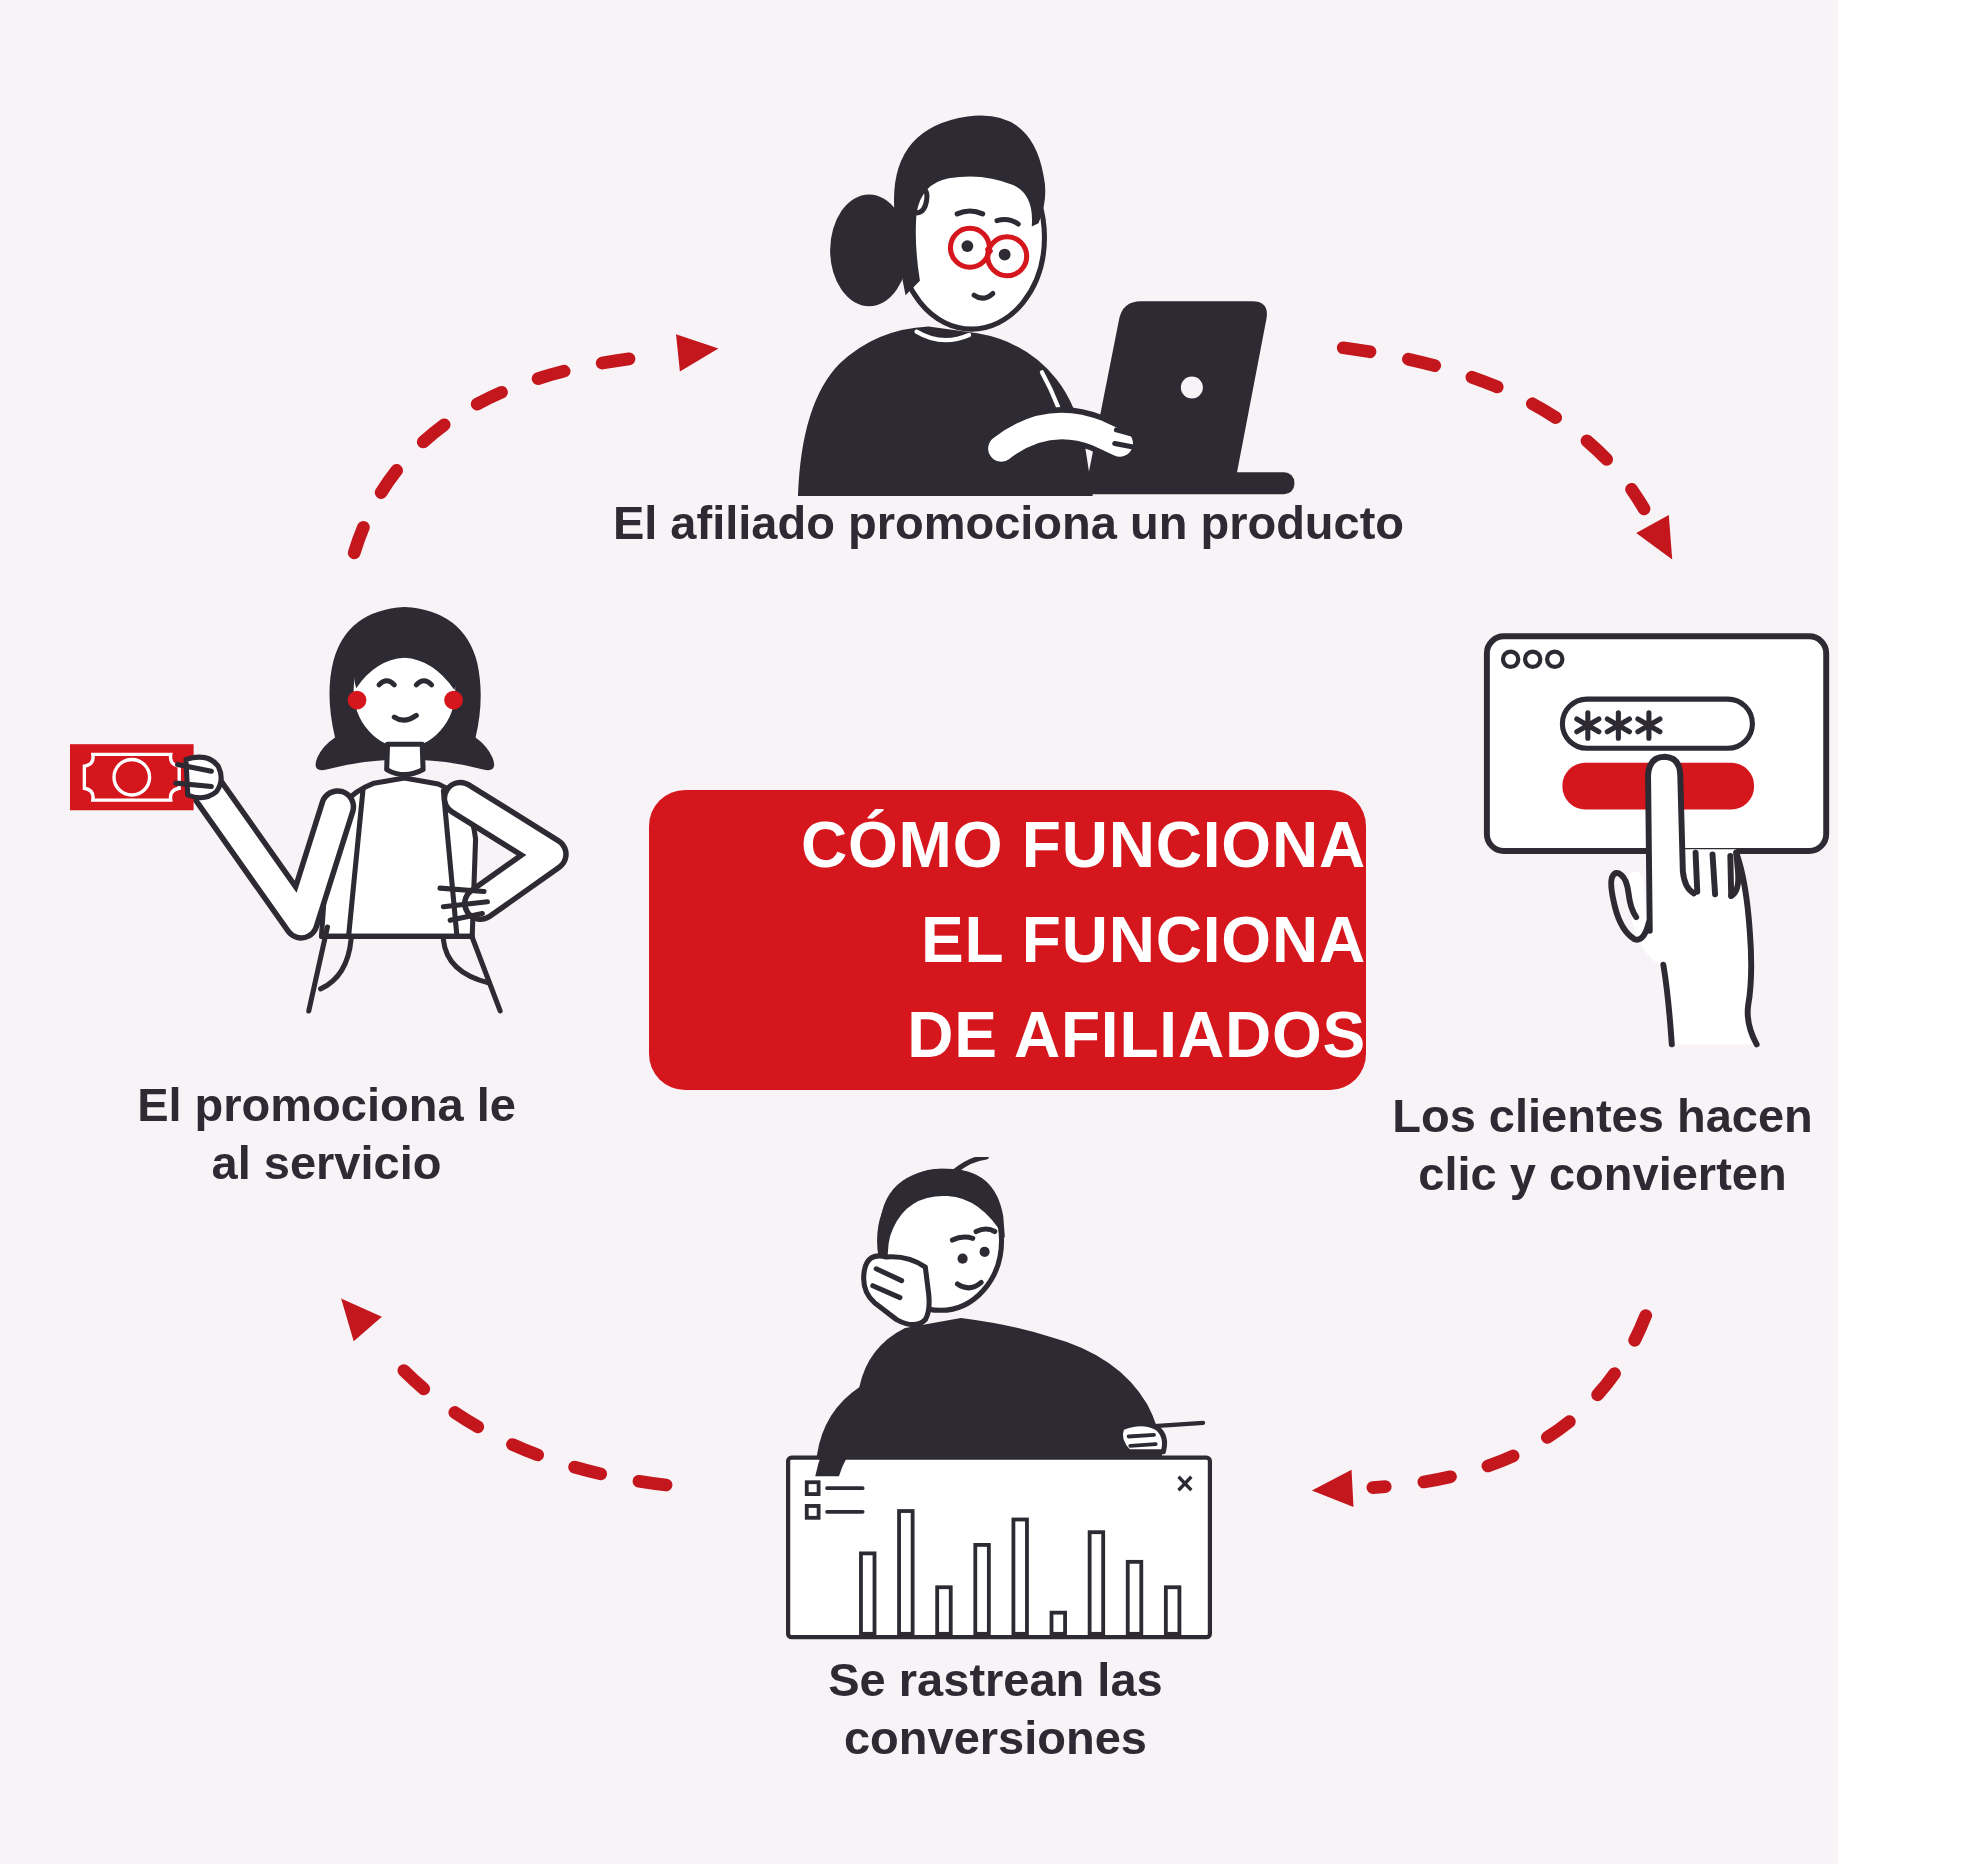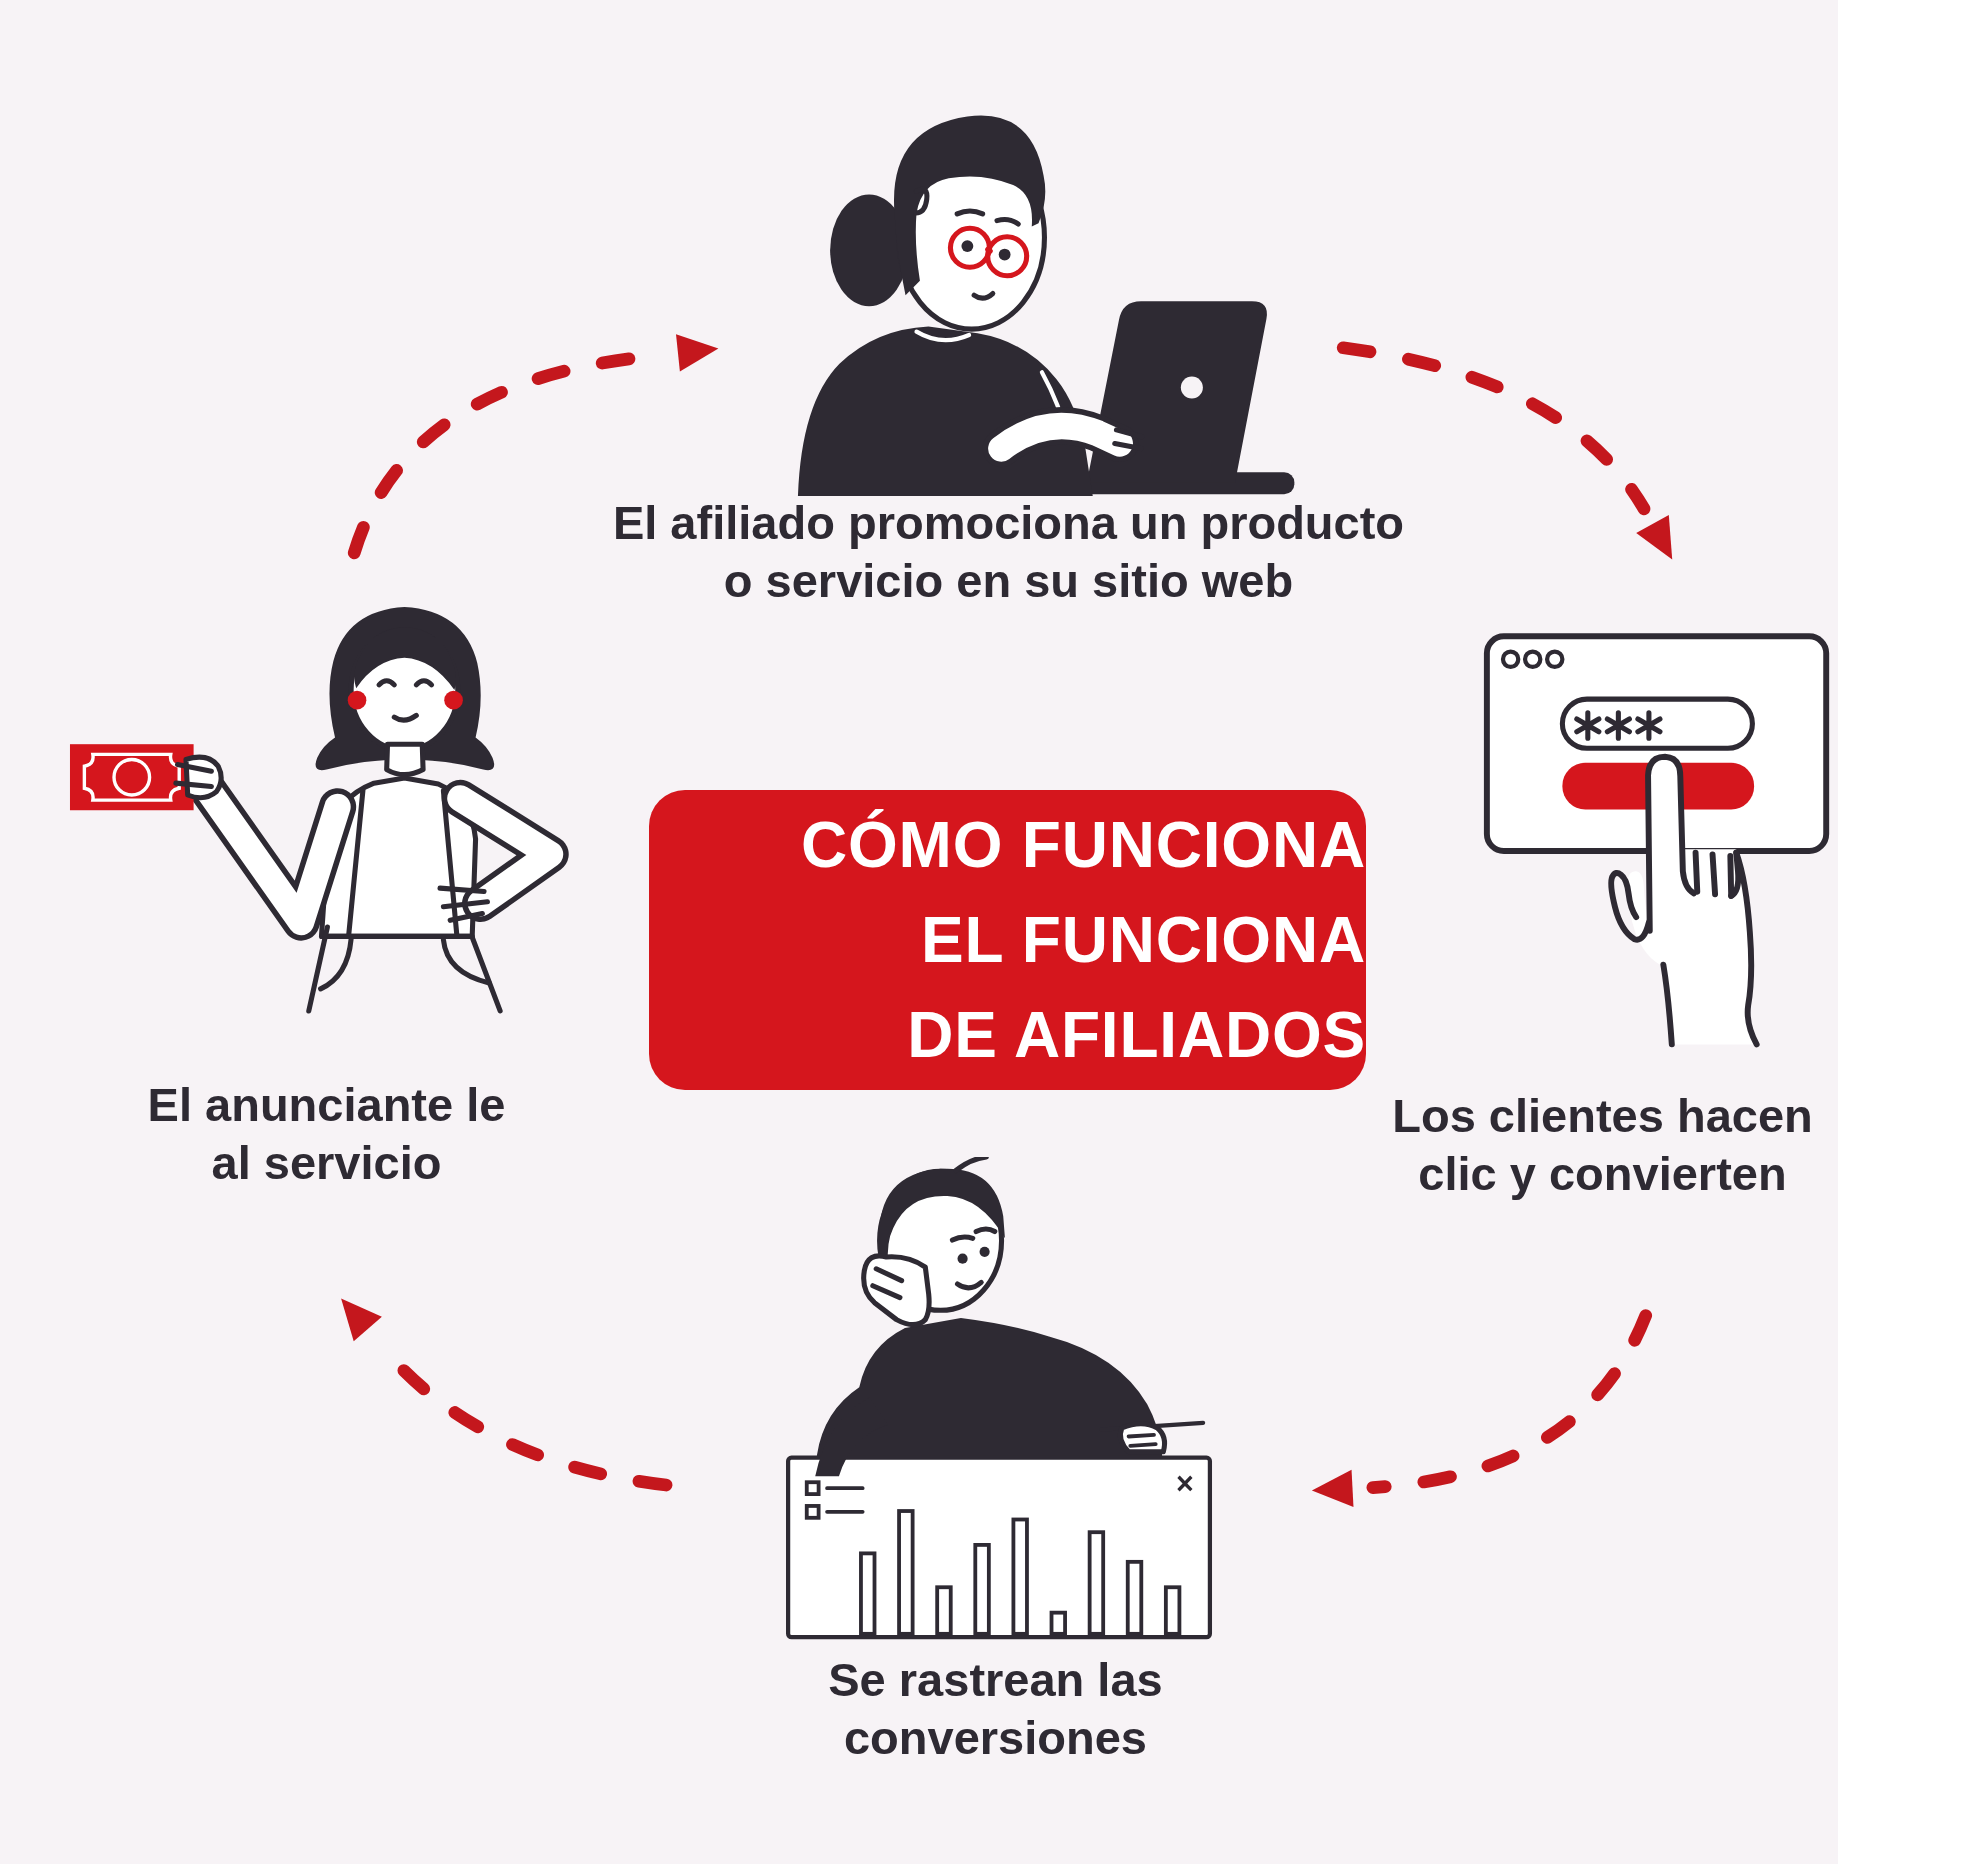--- a/index.html
+++ b/index.html
@@ -80,21 +80,20 @@
       <path class="ink" d="M92 530 Q96 420 141 374 Q184 333 246 330 L304 338 Q362 348 397 392 Q421 422 431 472 L440 530 Z"></path>
       <path class="wline" d="M232 336 Q262 354 294 340"></path>
       <path class="wline" d="M380 384 Q402 424 410 462"></path>
       <path class="limb-o" d="M332 474 Q386 432 446 456 L472 468"></path>
       <path class="limb-i" d="M332 474 Q386 432 446 456 L472 468"></path>
       <path class="line" d="M468 452 L498 460 M466 468 L497 474"></path>
     </g>
   </svg>
   <div class="caption cap-top">
     <div>El afiliado promociona un producto</div>
-    <div>o servicio en su sitio web</div>
   </div>
 
   <svg class="fig" style="left:1475px;top:627px;width:509px;height:509px" viewBox="0 0 600 600">
     <g>
       <rect class="skin" style="stroke-width:7" x="14" y="11" width="400" height="253" rx="20"></rect>
       <g class="line" style="stroke-width:5">
           <circle cx="42" cy="38" r="9"></circle>
           <circle cx="68" cy="38" r="9"></circle>
           <circle cx="94" cy="38" r="9"></circle>
         </g>
@@ -150,21 +149,21 @@
       <g>
         <rect class="accentfill" x="33" y="188" width="146" height="78"></rect>
         <path class="wline2" d="M60 200 L152 200 Q150 212 162 214 L162 240 Q150 242 152 254 L60 254 Q62 242 50 240 L50 214 Q62 212 60 200 Z"></path>
         <circle class="wline2" cx="106" cy="227" r="21"></circle>
       </g>
       <path class="skin" d="M170 206 Q196 198 208 214 Q216 230 206 244 Q192 256 172 248 Z"></path>
       <path class="line" d="M160 212 L200 220 M158 234 L200 238"></path>
     </g>
   </svg>
   <div class="caption cap-left">
-    <div>El anunciante le</div>
+    <div>El promociona le</div>
     <div>al servicio</div>
   </div>
 
   <svg class="fig" style="left:759px;top:1157px;width:458px;height:487px" viewBox="0 0 540 575">
     <g>
       <path class="ink" d="M68 372 L68 352 Q76 300 118 272 Q128 224 172 202 L238 190 Q300 198 342 212 Q424 234 458 292 Q472 318 475 345 L477 372 Z"></path>
       <ellipse class="skin" cx="214" cy="99" rx="72" ry="82"></ellipse>
       <path class="ink" d="M142 99 Q138 20 214 14 Q278 10 288 70 L290 96 Q262 48 222 46 Q176 44 158 84 Q150 100 152 128 L146 130 Q141 113 142 99 Z"></path>
       <path class="line" d="M232 16 Q250 2 268 0"></path>
       <circle class="ink" cx="240" cy="120" r="6"></circle>

